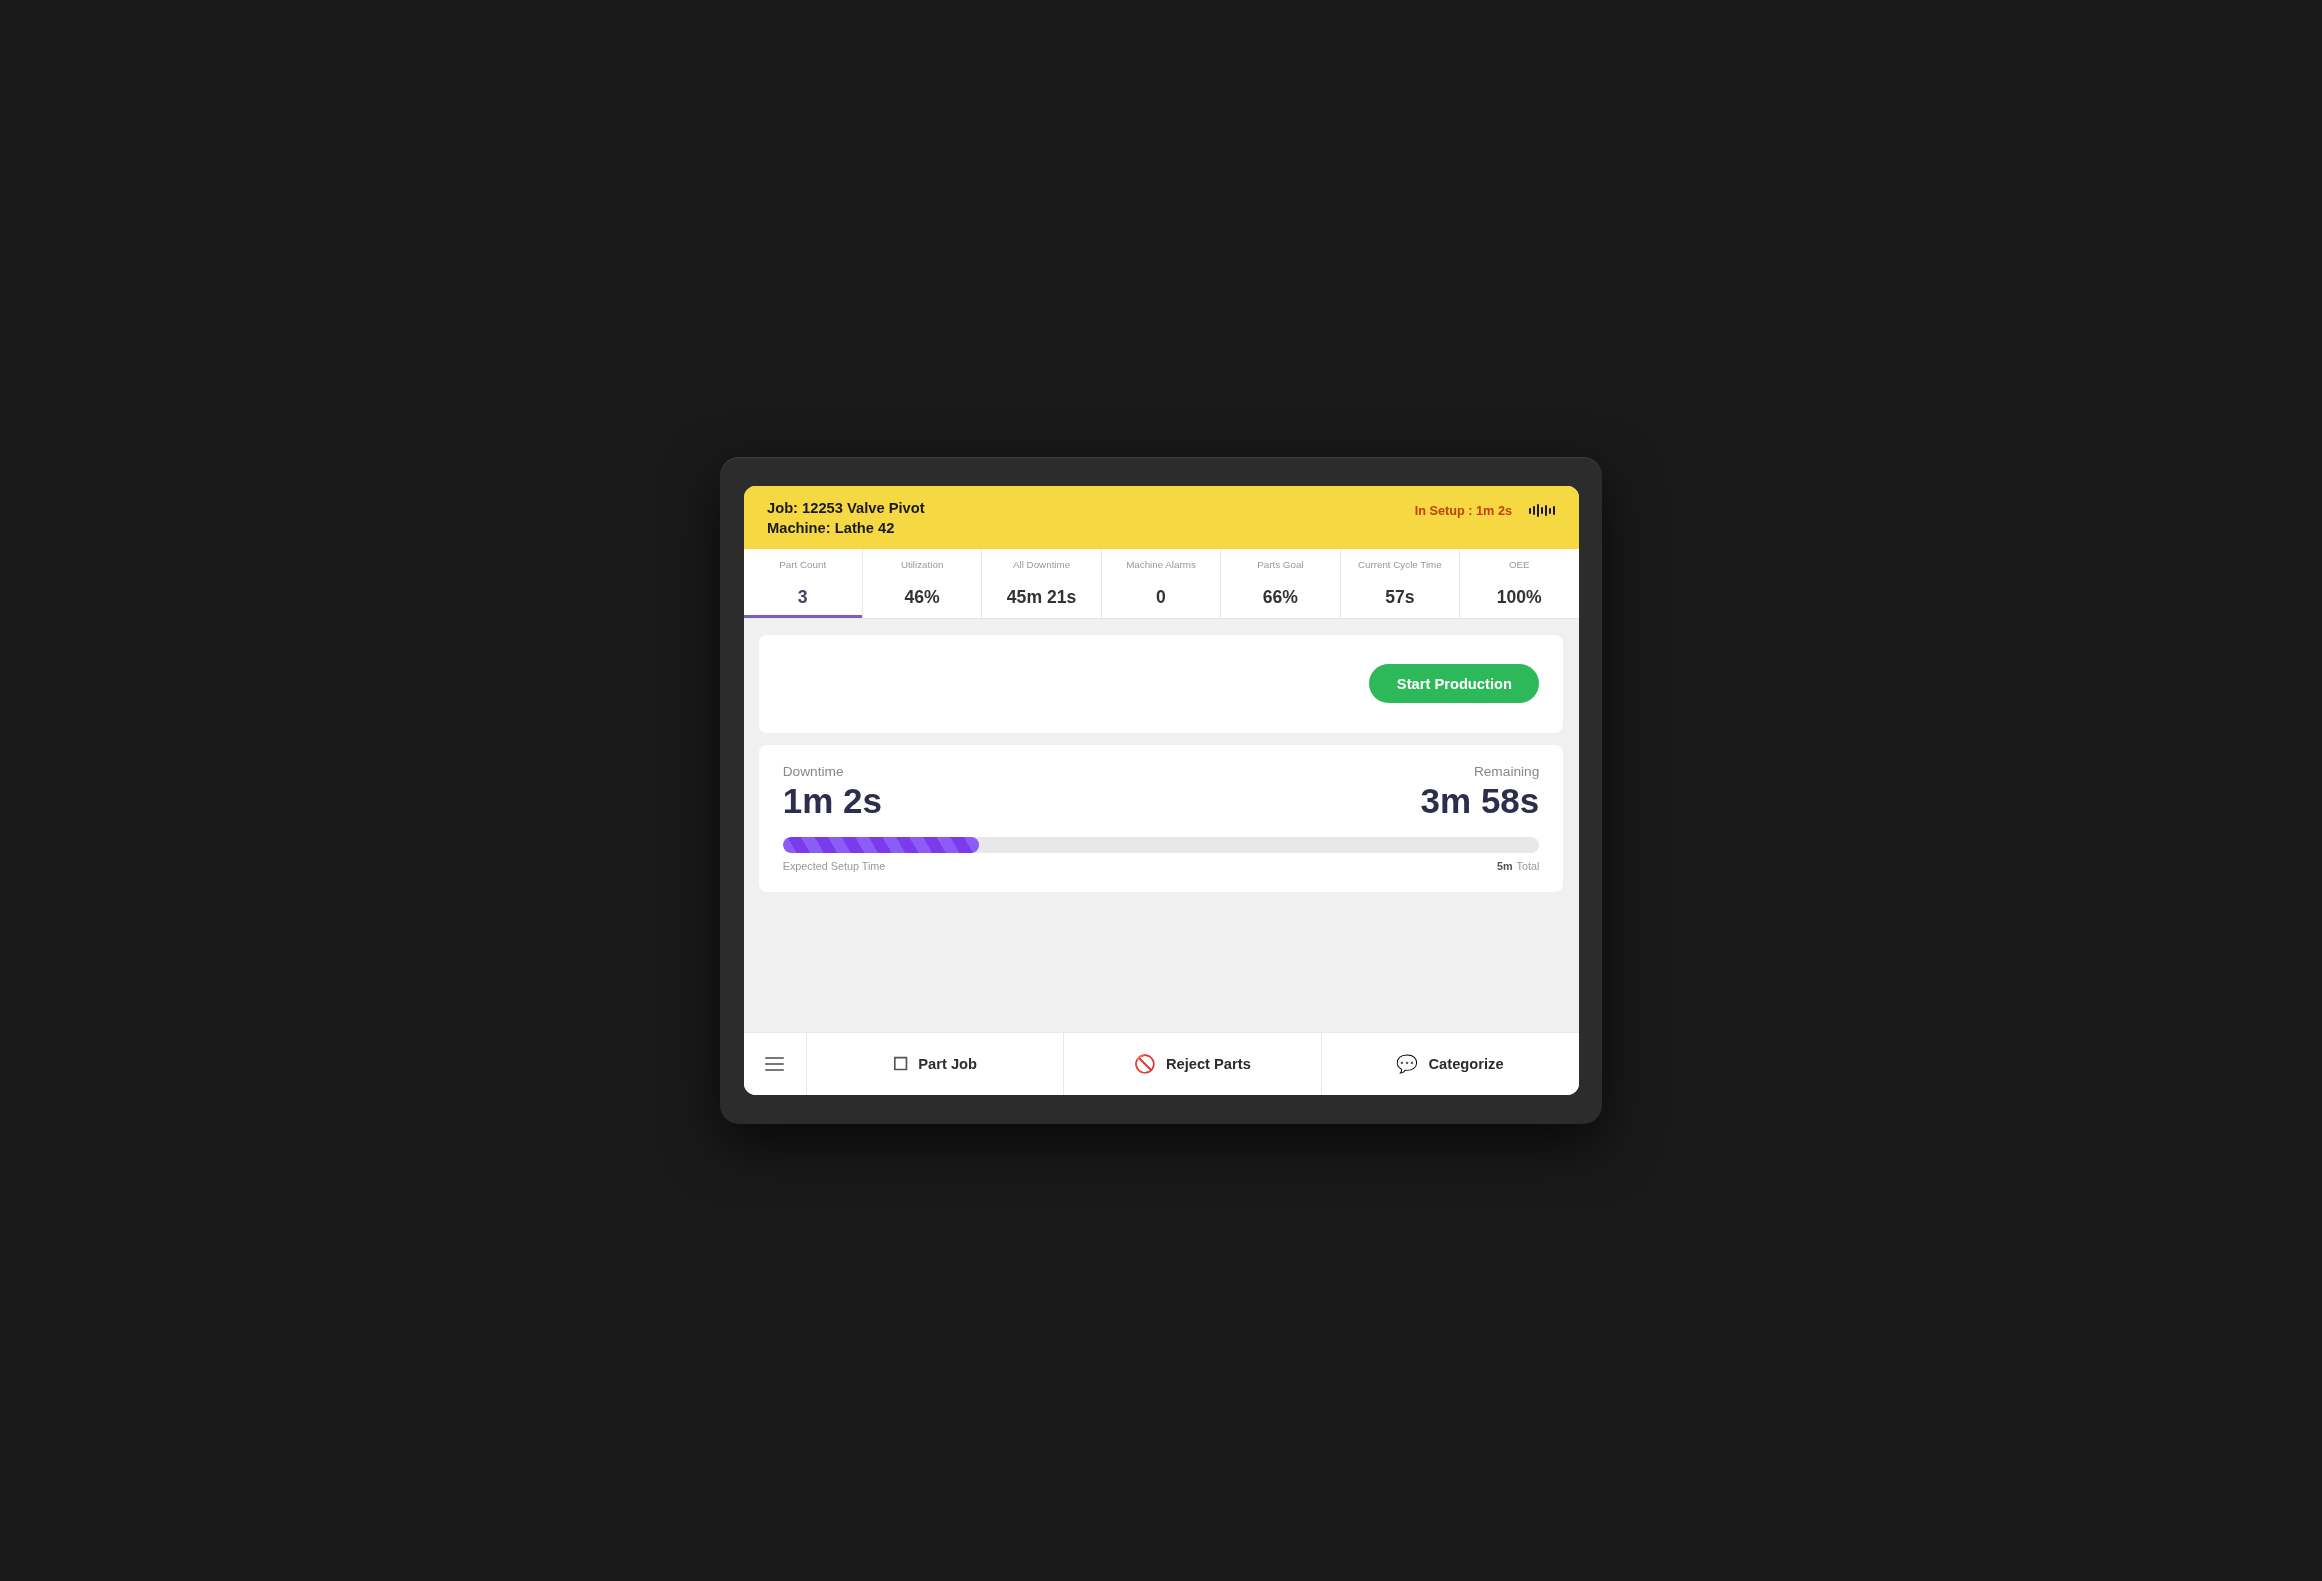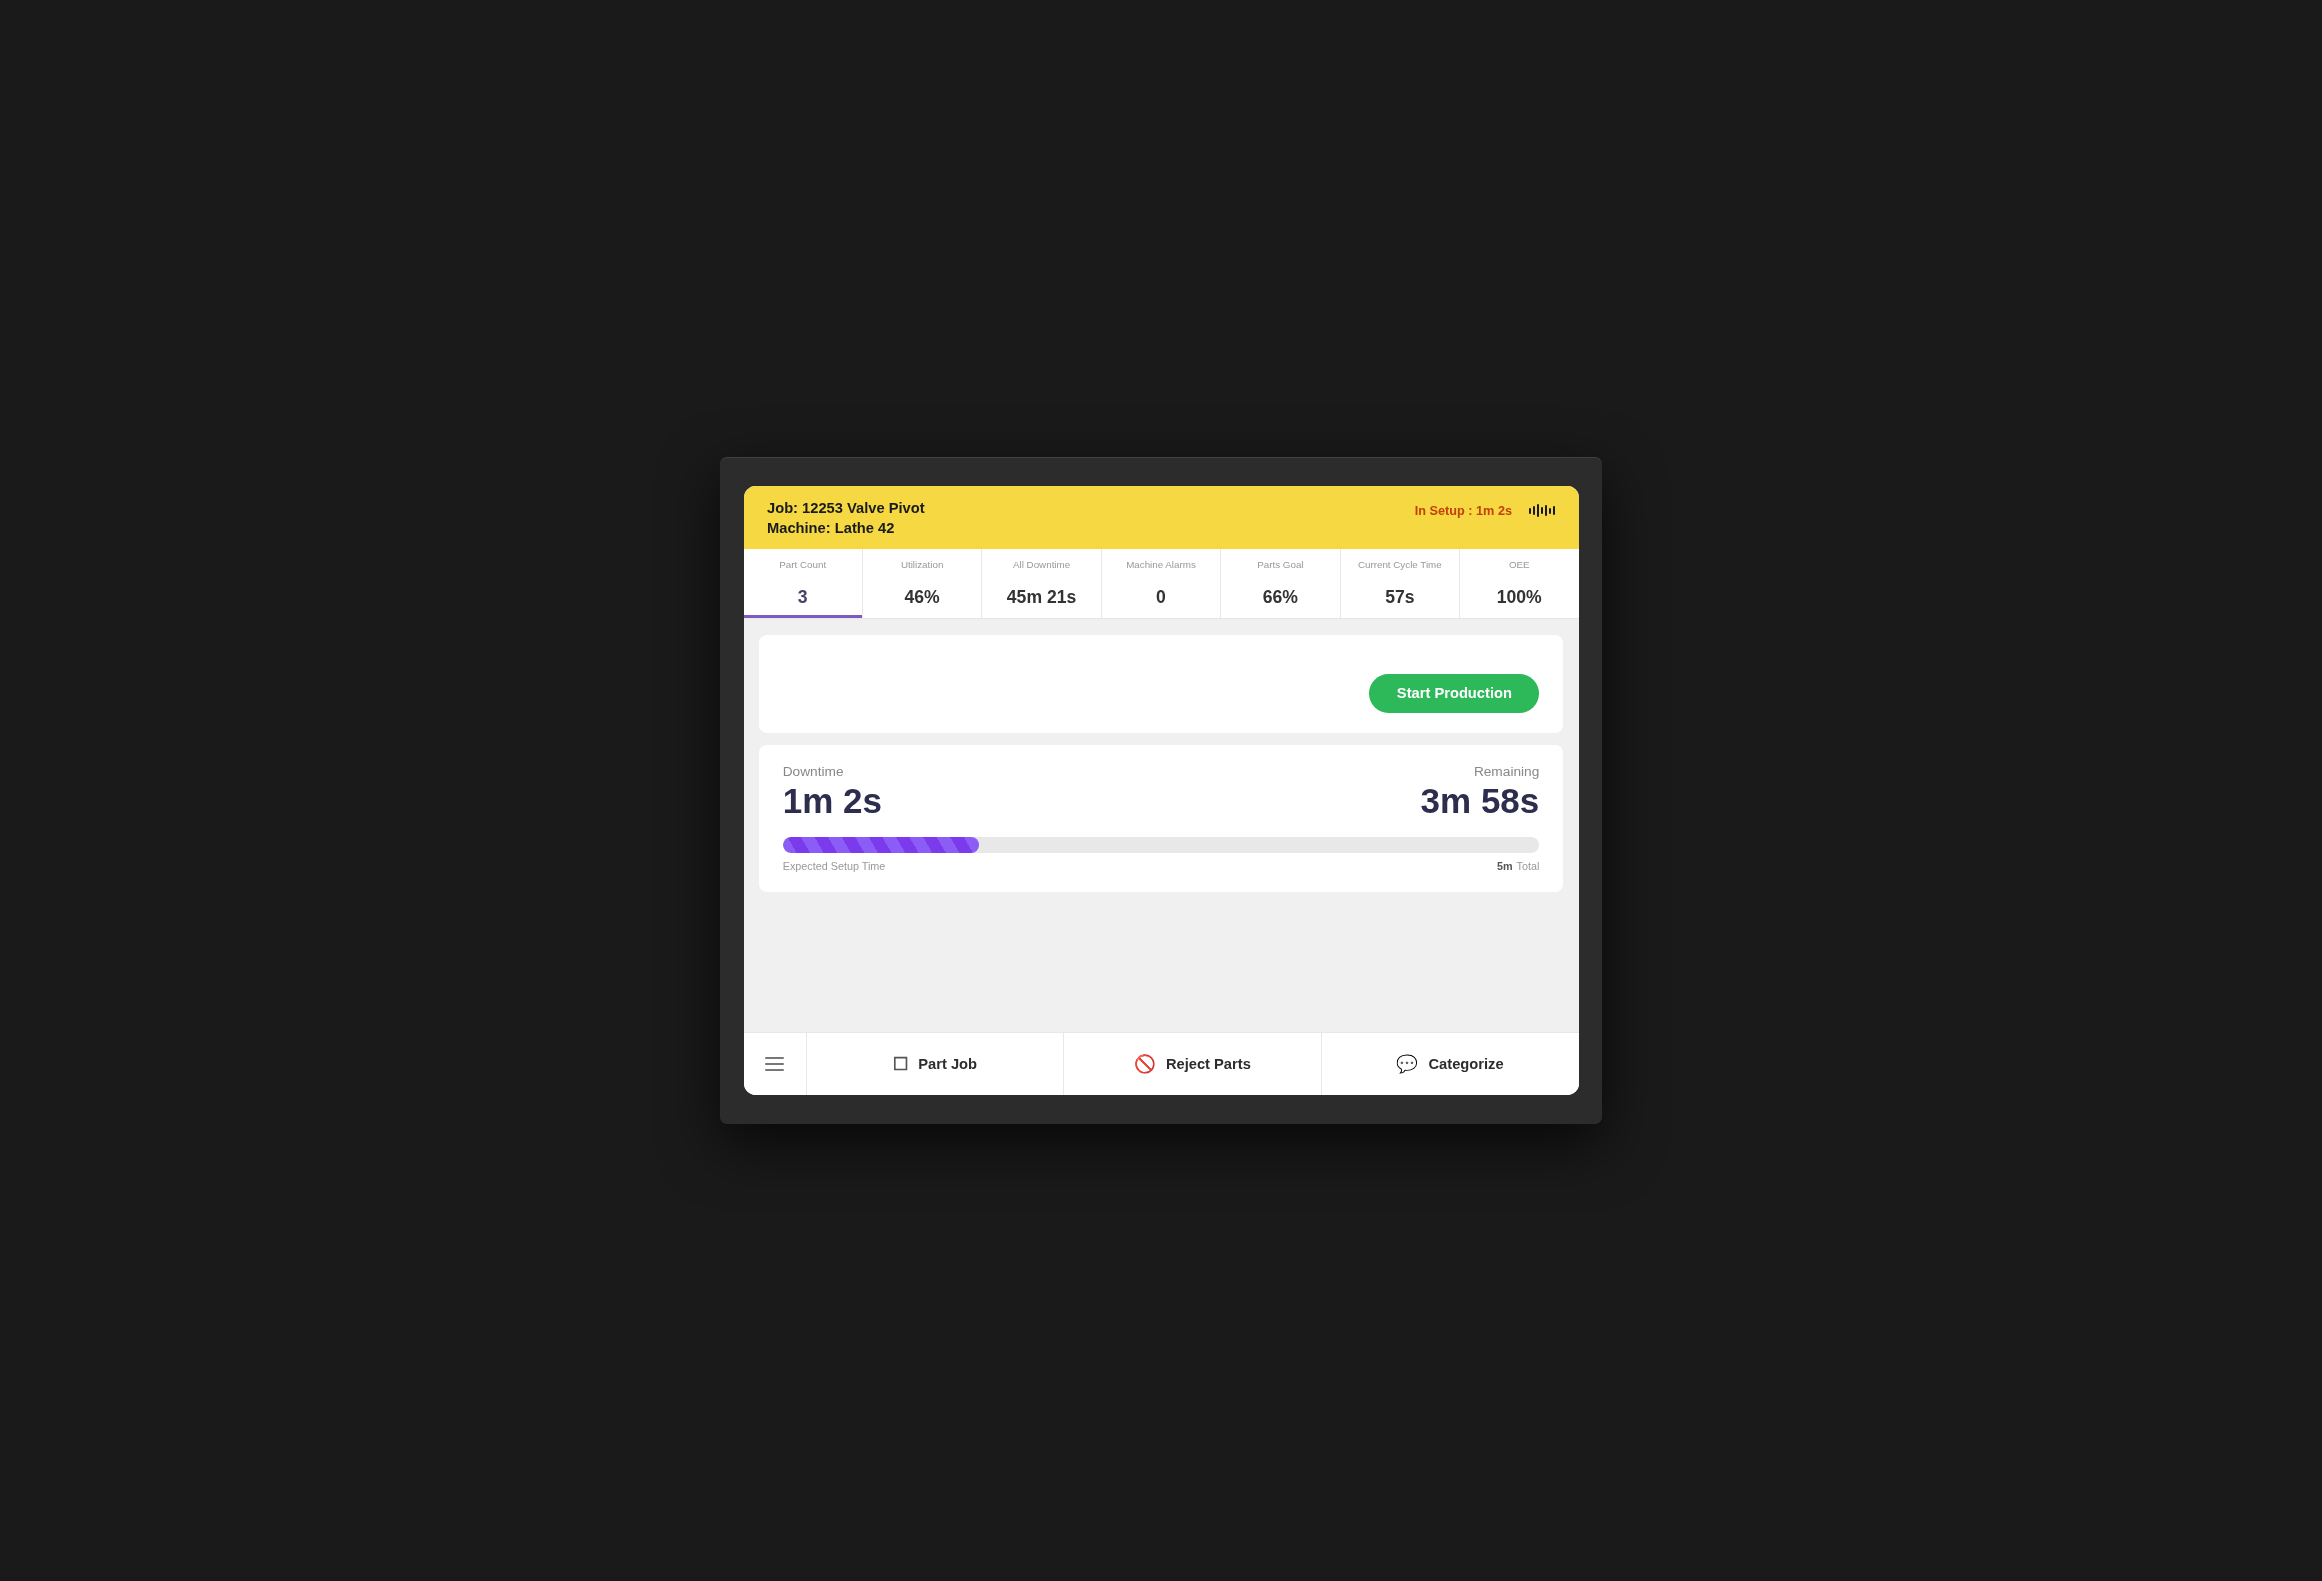--- a/index.html
+++ b/index.html
@@ -10,21 +10,21 @@
       justify-content: center;
       align-items: center;
       min-height: 100vh;
       font-family: -apple-system, BlinkMacSystemFont, 'Segoe UI', sans-serif;
     }
 
     .tablet-frame {
       width: 882px;
       height: 667px;
       background: #2c2c2c;
-      border-radius: 7px;
+      border-radius: 19px;
       padding: 29px 23.5px;
       box-shadow: 0 19.6px 59px rgba(0,0,0,0.7), inset 0 1px 0 rgba(255,255,255,0.1);
       position: relative;
     }
 
     .tablet-screen {
       width: 100%;
       height: 100%;
       background: #fff;
       border-radius: 11.8px;
@@ -150,21 +150,21 @@
     .card {
       background: #fff;
       border-radius: 7.8px;
       padding: 19.6px 23.5px;
     }
 
     .card-top {
       display: flex;
       justify-content: flex-end;
       min-height: 59px;
-      align-items: flex-end;
+      align-items: center;
     }
 
     .start-production-btn {
       background: #2db85a;
       color: #fff;
       border: none;
       border-radius: 23.5px;
       padding: 11.8px 27.4px;
       font-size: 14.7px;
       font-weight: 600;

